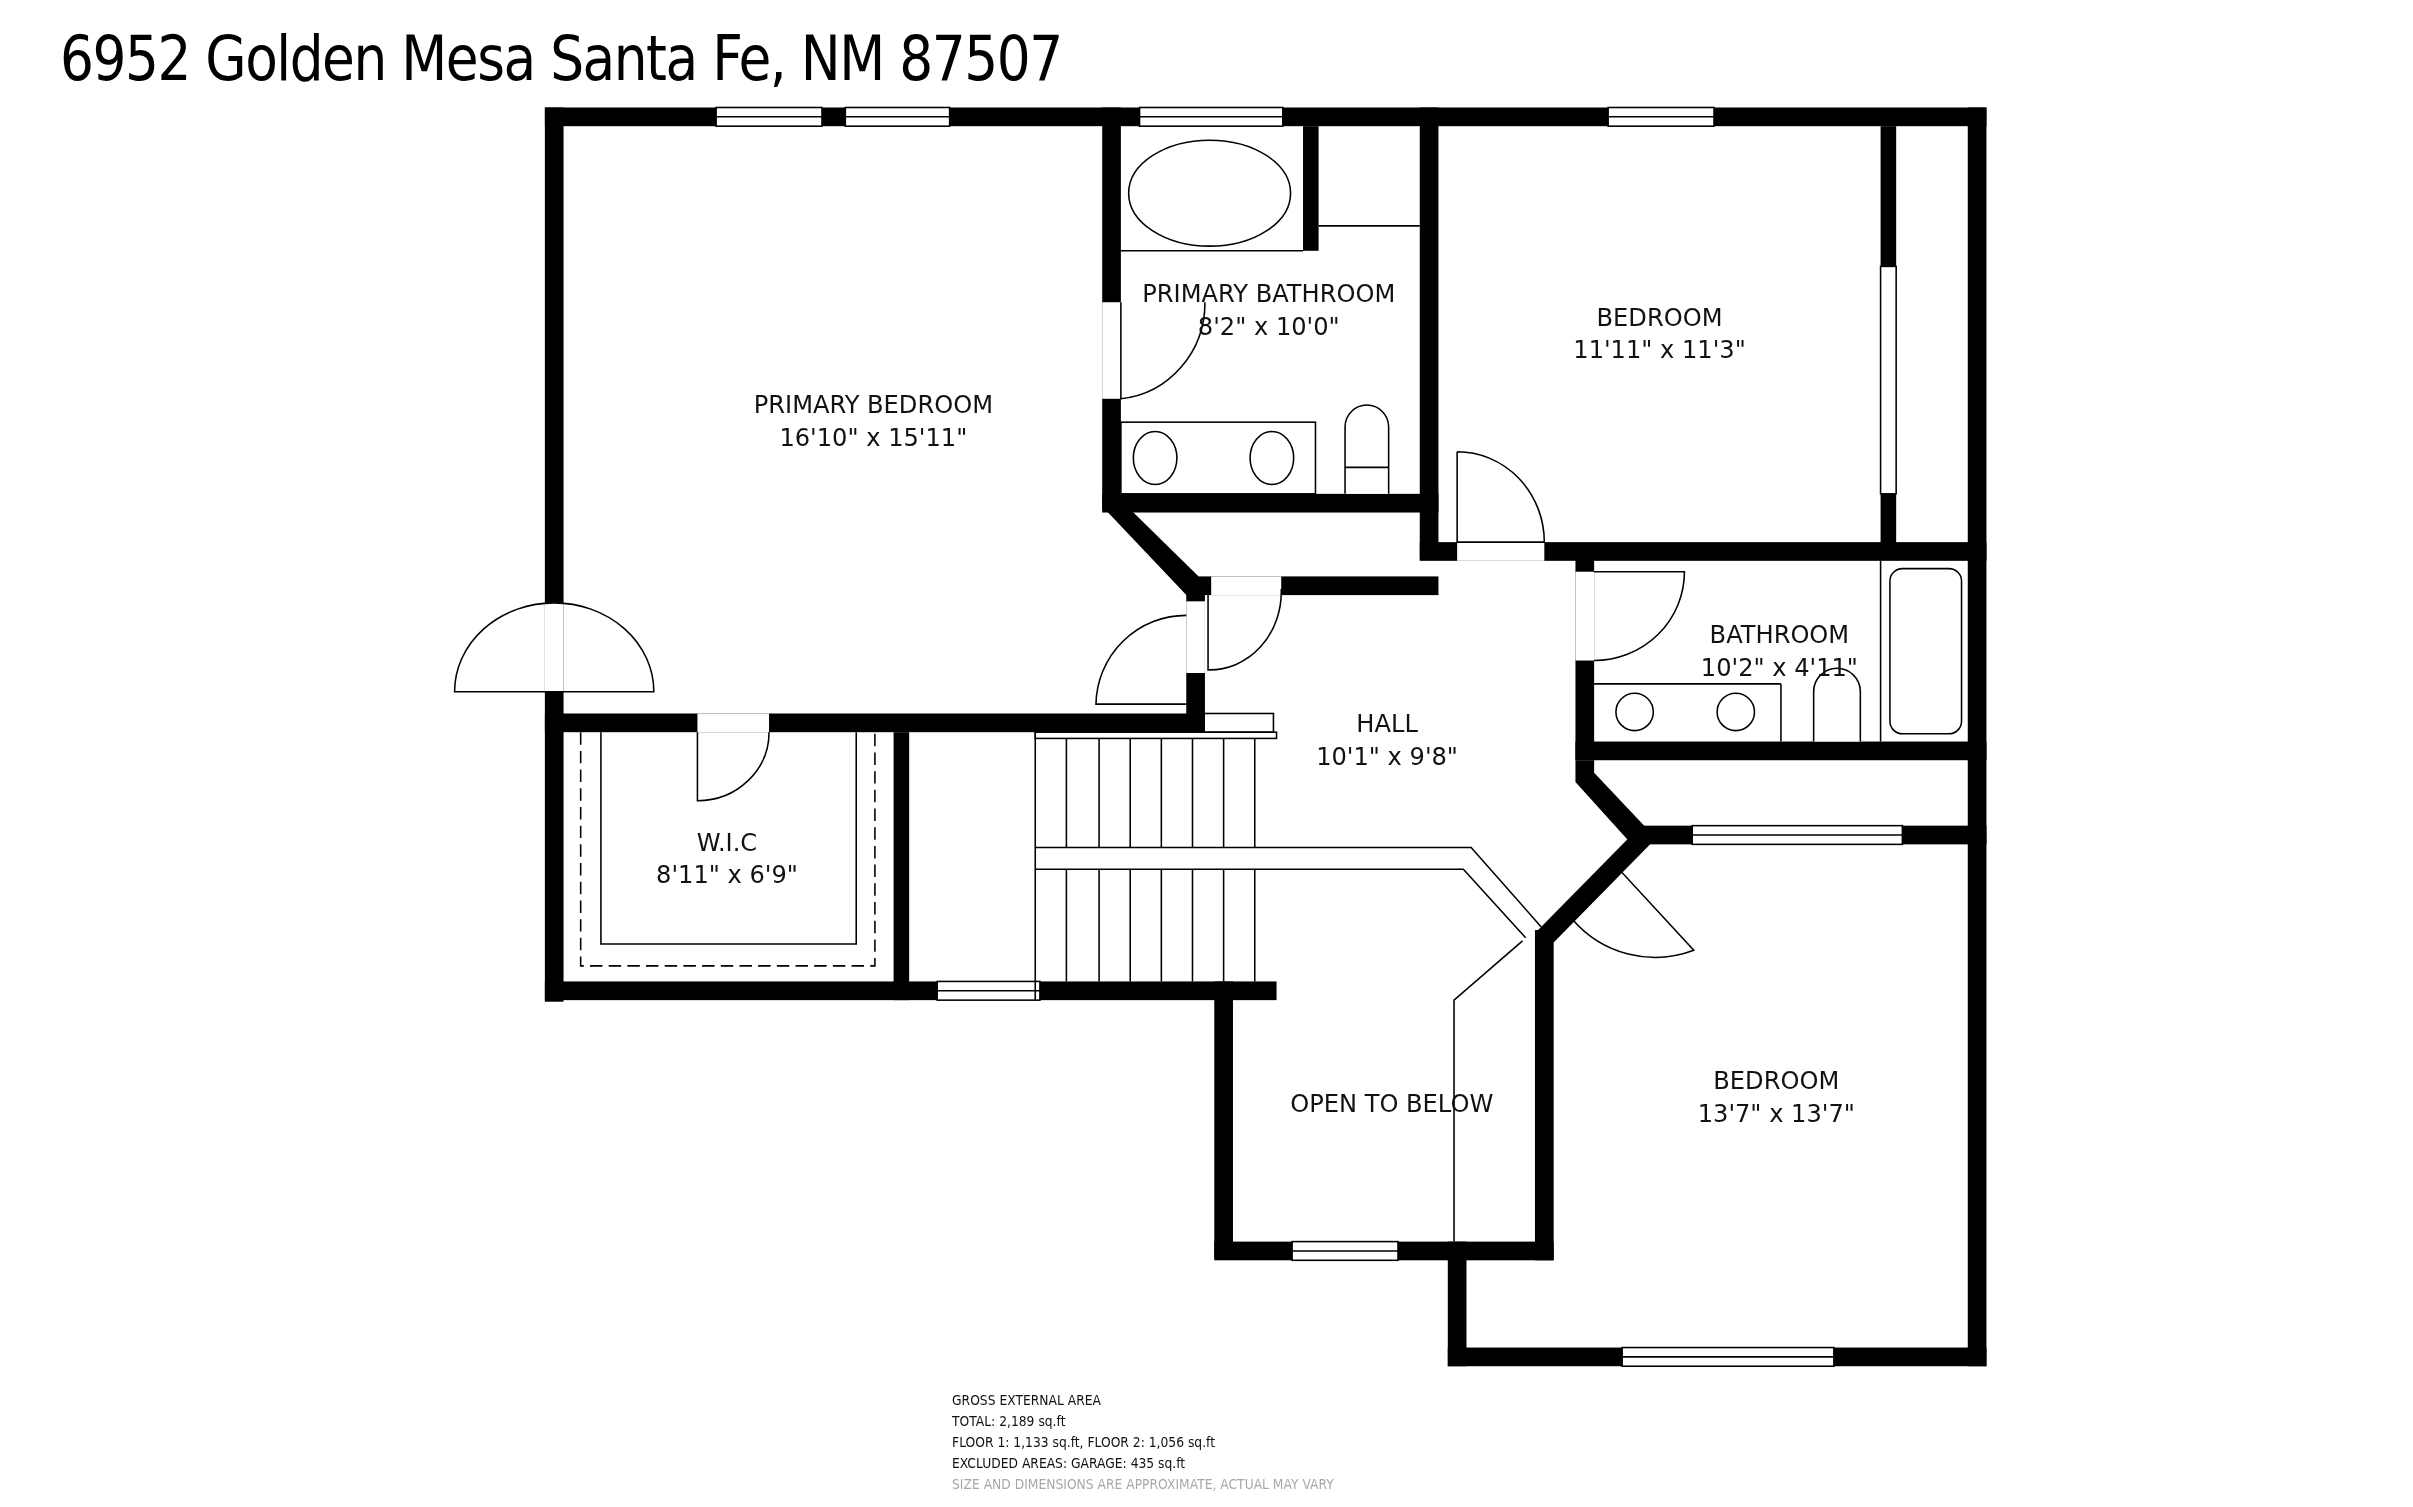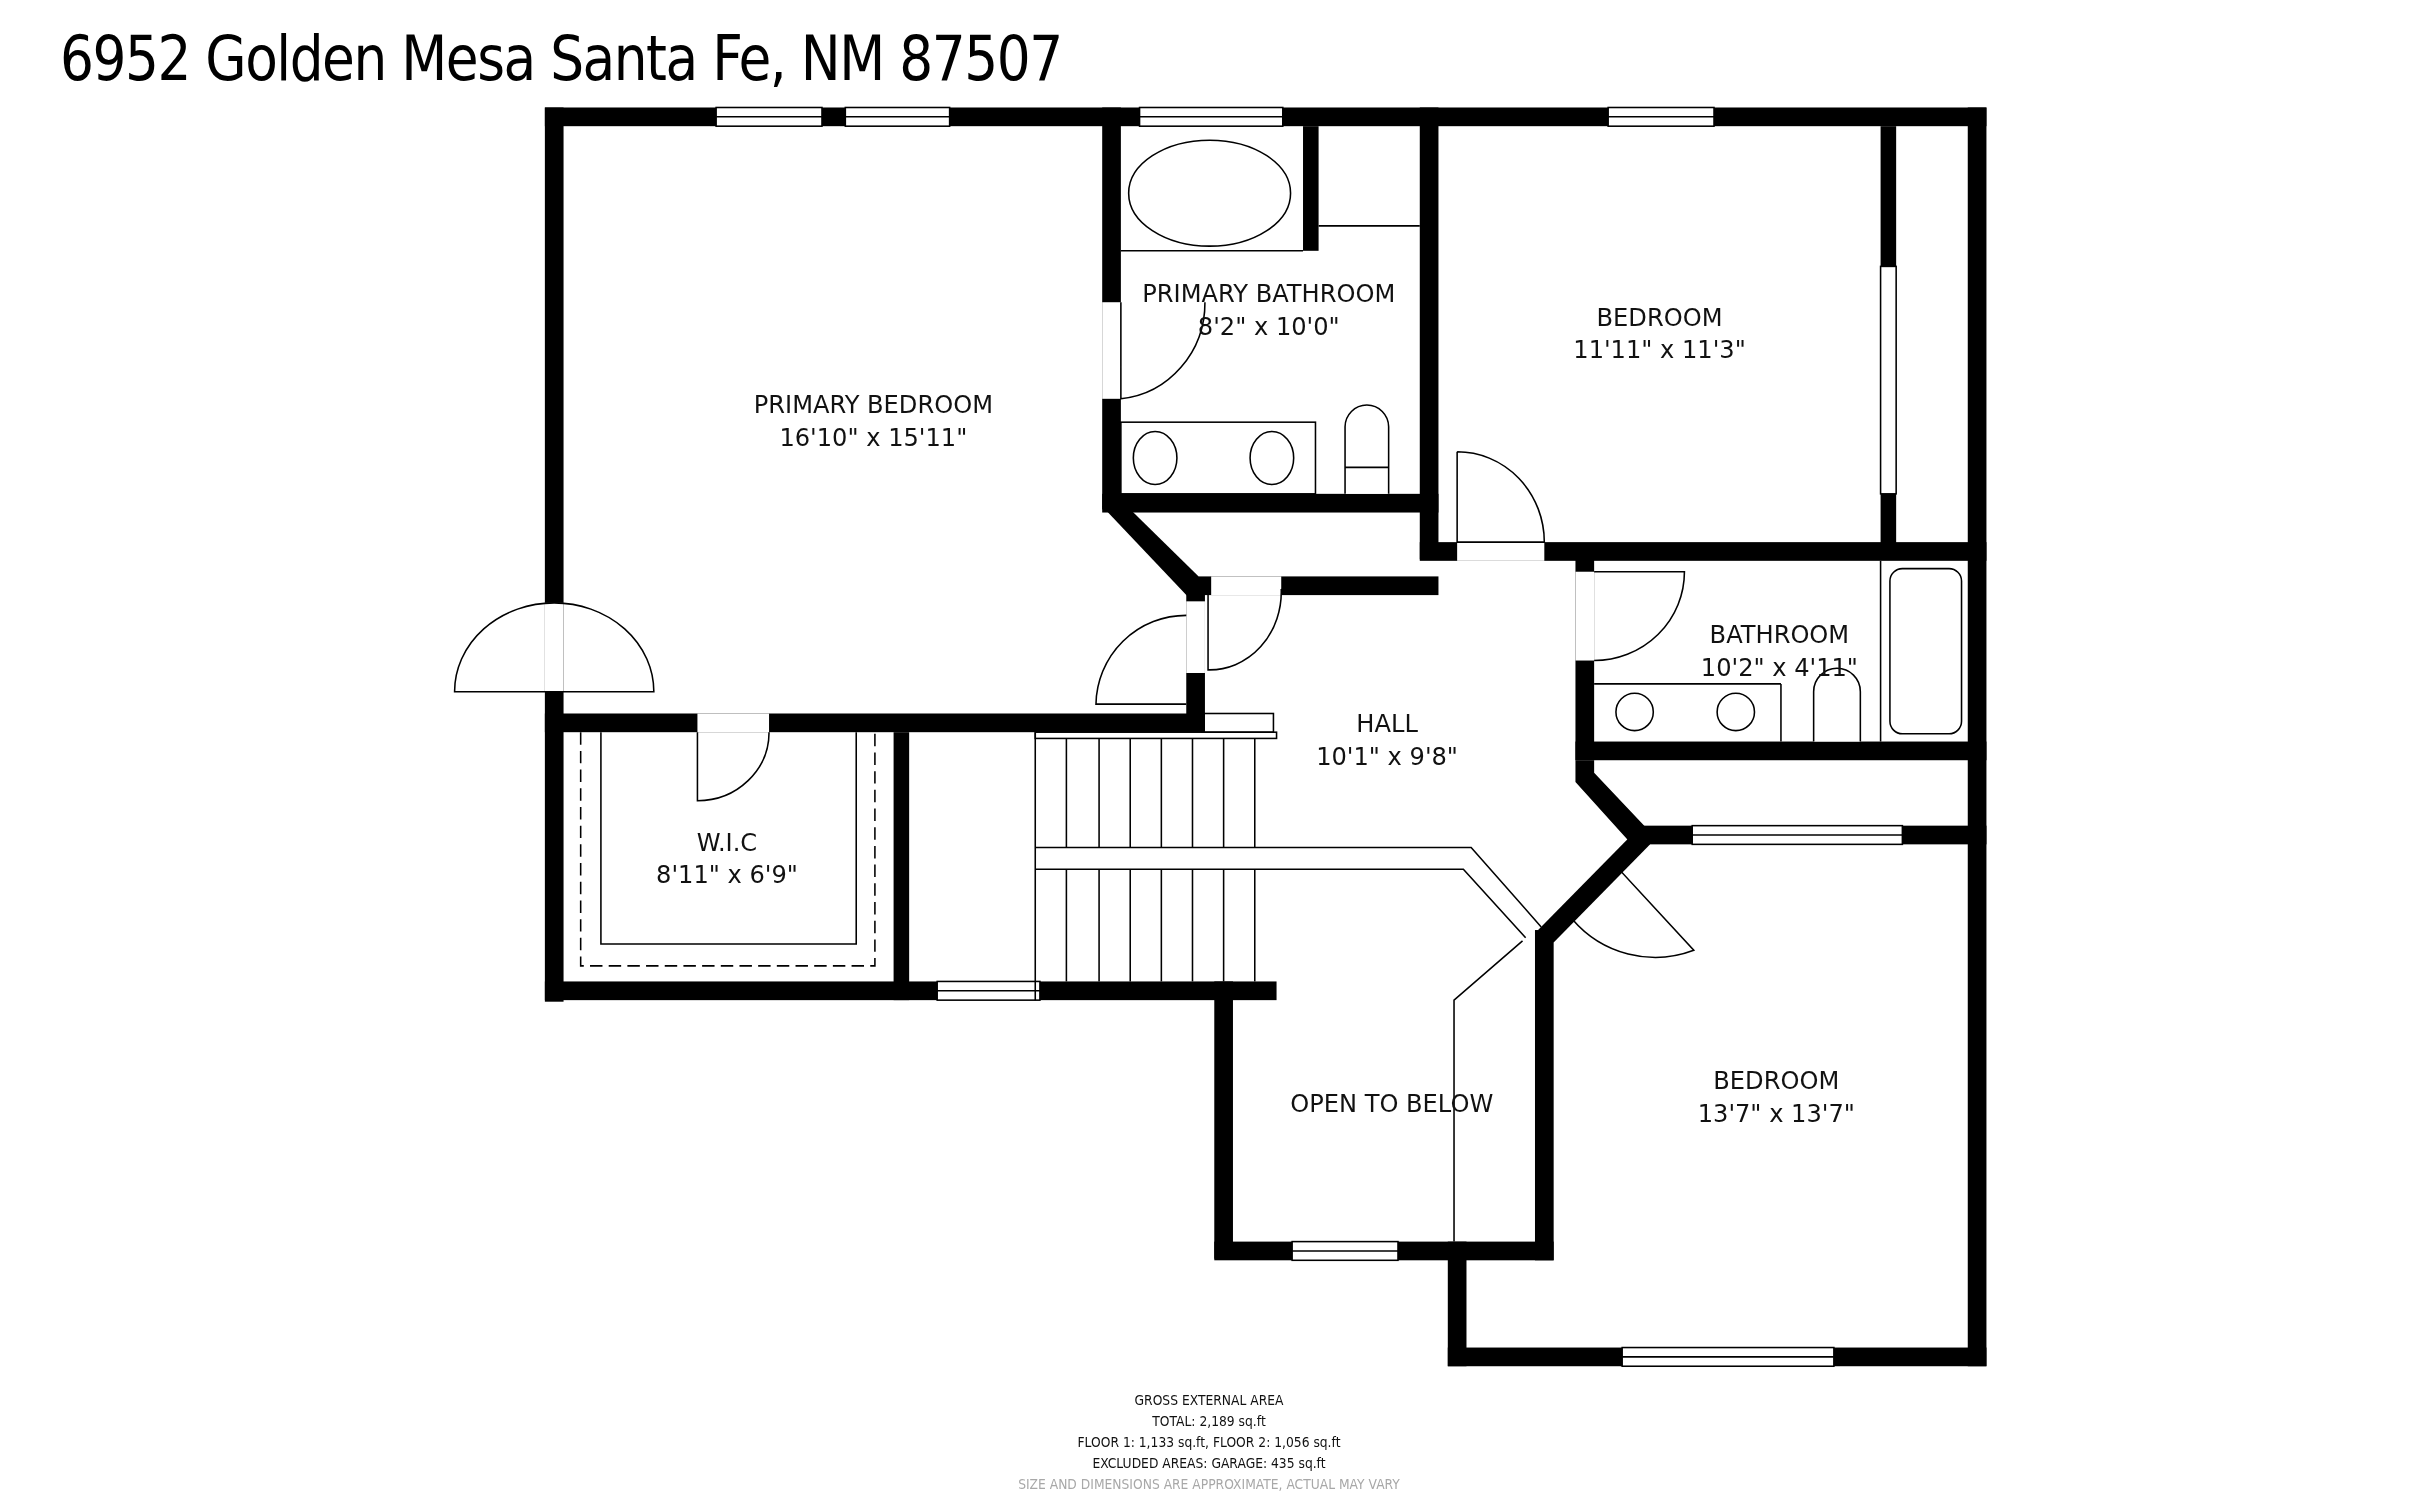--- a/index.html
+++ b/index.html
@@ -4,21 +4,21 @@
 <style>
   html, body { margin: 0; padding: 0; background: #ffffff; }
   body { width: 2413px; height: 1508px; position: relative; overflow: hidden; font-family: "DejaVu Sans", sans-serif; }
   .title {
     position: absolute; left: 60px; top: 22px;
     font-family: "DejaVu Sans", sans-serif; font-size: 62px; color: #000;
     letter-spacing: -1.7px; transform: scaleX(0.86); transform-origin: left top; white-space: nowrap;
   }
   svg.plan { position: absolute; left: 0; top: 0; width: 2413px; height: 1508px; }
   .lbl { font-family: "DejaVu Sans", sans-serif; font-size: 15.5px; fill: #111; text-anchor: middle; }
-  .footer { position: absolute; left: 917px; width: 584px; top: 1390px; text-align: center;
+  .footer { position: absolute; left: 917px; width: 584px; top: 1390px; text-align: left;
     font-family: "DejaVu Sans", sans-serif; font-size: 14px; line-height: 21px; color: #111; }
   .footer .line { display: block; transform: scaleX(0.88); }
   .footer .disclaimer { color: #a8a8a8; }
   .floor-label { position: absolute; left: 32px; top: 1562px; font-family: "DejaVu Sans", sans-serif; font-size: 16px; color: #9a9a9a; }
 </style>
 </head>
 <body>
 
 <div class="title">6952 Golden Mesa Santa Fe, NM 87507</div>
 

